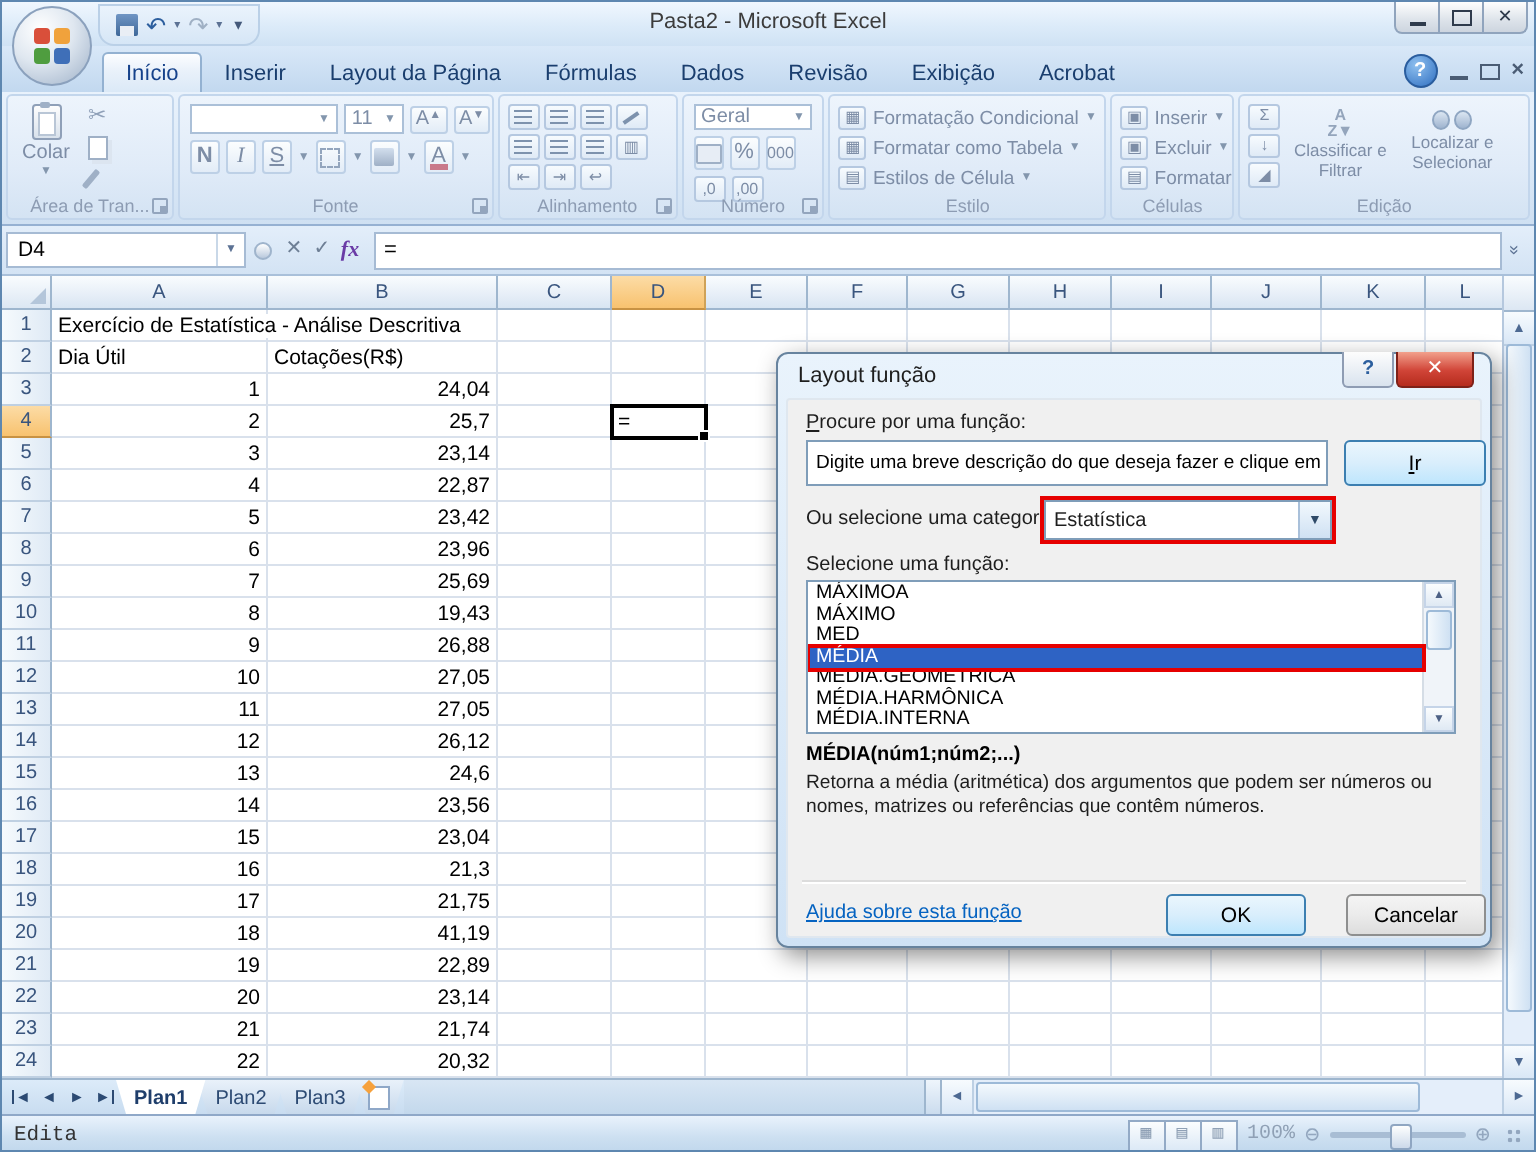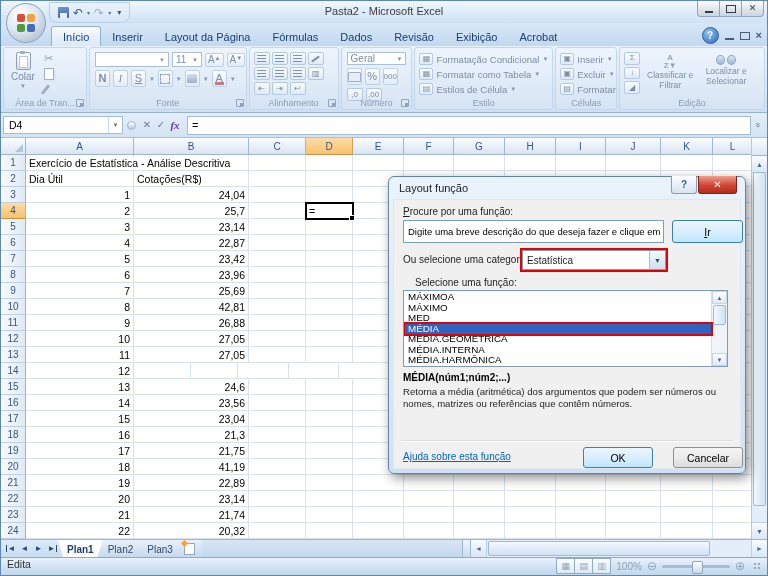--- a/index.html
+++ b/index.html
@@ -196,21 +196,21 @@
   .hs{position:relative;width:296px;display:flex;align-items:stretch;background:#e4eefa;}
   .hs-btn{width:15px;display:grid;place-items:center;font-size:7px;color:#4d6992;
     background:linear-gradient(#f7fbfe,#d9e7f6);border-right:1px solid #bdd0e4;}
   .hs-btn.right{position:absolute;right:0;top:0;bottom:0;border-left:1px solid #bdd0e4;border-right:none;}
   .hs-thumb{position:absolute;left:17px;top:1px;bottom:1px;width:220px;border:1px solid #9dbad8;border-radius:2px;
     background:linear-gradient(#f4f9fd,#cfe1f3);}
 
   
   .statusbar{position:absolute;left:0;top:556px;right:0;height:20px;box-sizing:border-box;
     background:linear-gradient(#e9f2fc,#cde0f1 55%,#bfd6ec);border-top:1px solid #8fa8c8;
-    display:flex;align-items:flex-start;padding:0 6px;font-size:10.5px;color:#333;}
+    display:flex;align-items:center;padding:0 6px;font-size:10.5px;color:#333;font-family:Liberation Mono, monospace;}
   .sb-right{margin-left:auto;display:flex;align-items:center;gap:5px;}
   .viewbtns{display:flex;}
   .vb{width:17px;height:14px;border:1px solid #93aac6;margin-left:-1px;display:grid;place-items:center;
     background:linear-gradient(#fbfdfe,#dce9f6);color:#8fa0b5;font-size:9px;line-height:1;}
   .zoomtxt{color:#8fa0b5;font-size:10px;}
   .zsym{color:#93a7bf;font-size:12px;line-height:1;}
   .zslider{width:68px;height:3px;background:#a8bdd4;border-radius:2px;position:relative;}
   .zthumb{position:absolute;left:30px;top:-4px;width:9px;height:11px;border:1px solid #8fa6c2;border-radius:2px;
     background:linear-gradient(#fdfefe,#ccd9ea);}
   .sb-grip{width:8px;height:8px;margin-left:3px;
@@ -677,21 +677,21 @@
           <div class="gcell" style="width: 51px;"></div>
           <div class="gcell" style="width: 51px;"></div>
           <div class="gcell" style="width: 50px;"></div>
           <div class="gcell" style="width: 55px;"></div>
           <div class="gcell" style="width: 52px;"></div>
           <div class="gcell" style="width: 40px;"></div>
         </div>
         <div class="grow">
           <div class="rhdr">10</div>
           <div class="gcell num" style="width: 108px;">8</div>
-          <div class="gcell num" style="width: 115px;">42,81</div>
+          <div class="gcell num" style="width: 115px;">19,43</div>
           <div class="gcell" style="width: 57px;"></div>
           <div class="gcell" style="width: 47px;"></div>
           <div class="gcell" style="width: 51px;"></div>
           <div class="gcell" style="width: 50px;"></div>
           <div class="gcell" style="width: 51px;"></div>
           <div class="gcell" style="width: 51px;"></div>
           <div class="gcell" style="width: 50px;"></div>
           <div class="gcell" style="width: 55px;"></div>
           <div class="gcell" style="width: 52px;"></div>
           <div class="gcell" style="width: 40px;"></div>
@@ -737,20 +737,21 @@
           <div class="gcell" style="width: 51px;"></div>
           <div class="gcell" style="width: 51px;"></div>
           <div class="gcell" style="width: 50px;"></div>
           <div class="gcell" style="width: 55px;"></div>
           <div class="gcell" style="width: 52px;"></div>
           <div class="gcell" style="width: 40px;"></div>
         </div>
         <div class="grow">
           <div class="rhdr">14</div>
           <div class="gcell num" style="width: 108px;">12</div>
+          <div class="gcell num" style="width: 115px;">26,12</div>
           <div class="gcell" style="width: 57px;"></div>
           <div class="gcell" style="width: 47px;"></div>
           <div class="gcell" style="width: 51px;"></div>
           <div class="gcell" style="width: 50px;"></div>
           <div class="gcell" style="width: 51px;"></div>
           <div class="gcell" style="width: 51px;"></div>
           <div class="gcell" style="width: 50px;"></div>
           <div class="gcell" style="width: 55px;"></div>
           <div class="gcell" style="width: 52px;"></div>
           <div class="gcell" style="width: 40px;"></div>
@@ -926,30 +927,30 @@
       <div class="dlbl u-first" style="left:9px;top:6px;">Procure por uma função:</div>
       <div class="dlg-search">Digite uma breve descrição do que deseja fazer e clique em 'Ir'</div>
       <div class="btn btn-ir">
           <span class="go-label u-first">Ir</span>
         </div>
       <div class="dlbl" style="left:9px;top:54px;">Ou selecione uma categoria:</div>
       <div class="cat-select">
         <span class="cat-text">Estatística</span>
         <span class="cat-arr">▼</span>
       </div>
-      <div class="dlbl" style="left:9px;top:77px;margin-left:12px;">Selecione uma função:</div>
+      <div class="dlbl" style="left:9px;top:77px;">Selecione uma função:</div>
       <div class="listbox">
         <div class="fitems" id="func-list">
             <div class="fitem">MÁXIMOA</div>
             <div class="fitem">MÁXIMO</div>
             <div class="fitem">MED</div>
             <div class="fitem sel">MÉDIA</div>
             <div class="fitem">MÉDIA.GEOMÉTRICA</div>
+            <div class="fitem">MÉDIA.HARMÔNICA</div>
             <div class="fitem">MÉDIA.INTERNA</div>
-            <div class="fitem">MÉDIA.HARMÔNICA</div>
           </div>
         <div class="lscroll">
           <div class="ls-btn">▲</div>
           <div class="ls-thumb"></div>
           <div class="ls-btn down">▼</div>
         </div>
       </div>
       <div class="dlg-sig">MÉDIA(núm1;núm2;...)</div>
       <div class="dlg-desc">Retorna a média (aritmética) dos argumentos que podem ser números ou nomes, matrizes ou referências que contêm números.</div>
       <div class="dlg-sep"></div>

